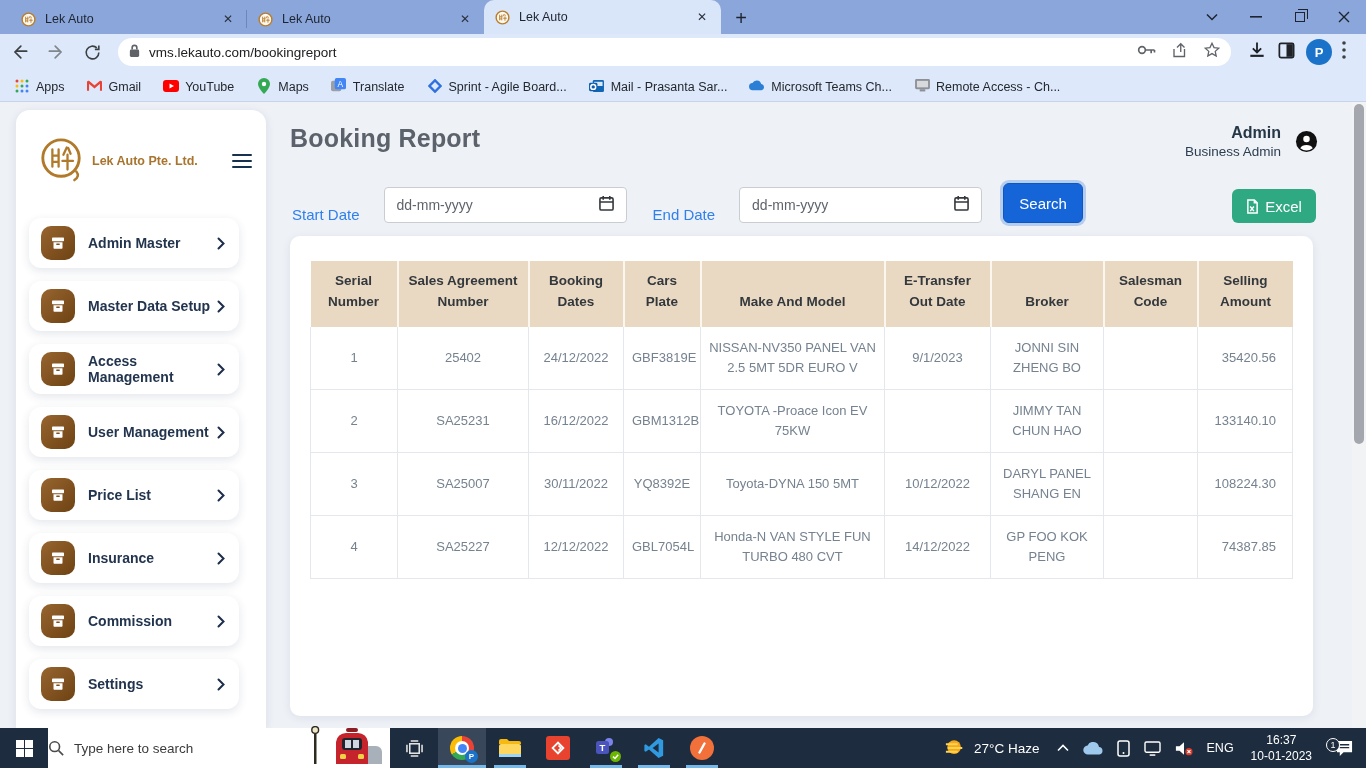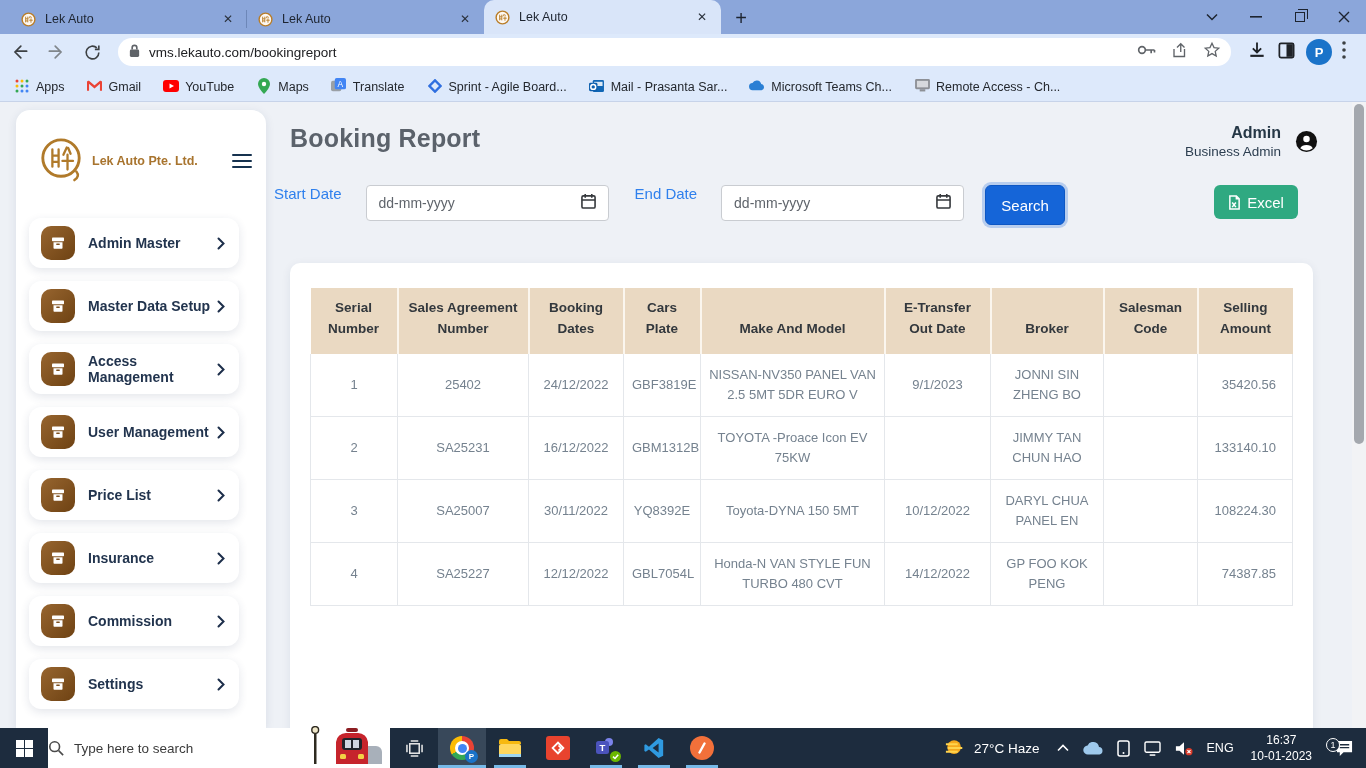--- a/index.html
+++ b/index.html
@@ -59,31 +59,31 @@
   
   .page-header { position:absolute; left:290px; top:22px; width:1028px; display:flex; justify-content:space-between; }
   .ptitle { font-size:25px; font-weight:bold; color:#5b626b; letter-spacing:.2px; }
   .userbox { display:flex; align-items:flex-start; }
   .usertext { text-align:right; margin-right:14px; }
   .uname { font-size:16px; font-weight:bold; color:#253746; }
   .urole { font-size:13.5px; color:#2c3e50; margin-top:2px; }
   .usericon { margin-top:6px; }
 
   
-  .filters { position:absolute; left:274px; top:83px; width:1024px; height:38px; display:flex; align-items:flex-start; }
+  .filters { position:absolute; left:292px; top:83px; width:1024px; height:38px; display:flex; align-items:flex-end; }
   .flabel { font-size:15px; color:#2f80ed; }
   .dinput { width:243px; height:36px; background:#fff; border:1px solid #c9ccd1; border-radius:4px; display:flex; align-items:center; padding:0 12px; margin-left:24px; }
   .dinput .ph { font-size:14px; color:#5f646b; flex:1; }
   .btn-search { width:80px; height:40px; margin-left:21px; background:#1565d8; border:1px solid #0d57c4; color:#fff; font-size:15px; border-radius:6px; display:flex; align-items:center; justify-content:center; box-shadow:0 0 0 3px rgba(21,101,216,.25); }
   .btn-excel { margin-left:auto; width:84px; height:34px; background:#2fa981; color:#fff; font-size:15px; border-radius:6px; display:flex; align-items:center; justify-content:center; }
   .btn-excel svg { margin-right:6px; }
   .gap-end { margin-left:26px; }
 
   
-  .table-card { position:absolute; left:290px; top:134px; width:1023px; height:480px; background:#fff; border-radius:10px; box-shadow:0 2px 10px rgba(30,50,90,.08); padding:25px 20px;margin-top:27px; }
+  .table-card { position:absolute; left:290px; top:134px; width:1023px; height:480px; background:#fff; border-radius:10px; box-shadow:0 2px 10px rgba(30,50,90,.08); padding:25px 20px; }
   table { border-collapse:collapse; table-layout:fixed; width:982px; }
   th { background:#ead9c2; color:#33383d; font-size:13.5px; font-weight:bold; vertical-align:bottom; text-align:center; padding:10px 8px 14px 8px; border-right:2px solid #fbf6ee; height:58px; line-height:1.55; }
   th:last-child { border-right:none; }
   td { border:1px solid #e4e7eb; color:#75828f; font-size:13px; text-align:center; vertical-align:middle; height:63px; padding:6px 8px; line-height:1.55; }
   td.amt { text-align:right; padding-right:16px; }
   tbody tr:first-child td { border-top:none; }
 
   
   .taskbar { position:absolute; left:0; top:728px; width:1366px; height:40px; background:#1d2c3e; display:flex; align-items:stretch; }
   .tb-start { width:48px; display:flex; align-items:center; justify-content:center; }
@@ -559,21 +559,21 @@
             <td></td>
             <td class="amt">133140.10</td>
           </tr>
           <tr>
             <td>3</td>
             <td>SA25007</td>
             <td>30/11/2022</td>
             <td>YQ8392E</td>
             <td>Toyota-DYNA 150 5MT</td>
             <td>10/12/2022</td>
-            <td>DARYL CHUA PANEL EN</td>
+            <td>DARYL PANEL SHANG EN</td>
             <td></td>
             <td class="amt">108224.30</td>
           </tr>
           <tr>
             <td>4</td>
             <td>SA25227</td>
             <td>12/12/2022</td>
             <td>GBL7054L</td>
             <td>Honda-N VAN STYLE FUN TURBO 480 CVT</td>
             <td>14/12/2022</td>

